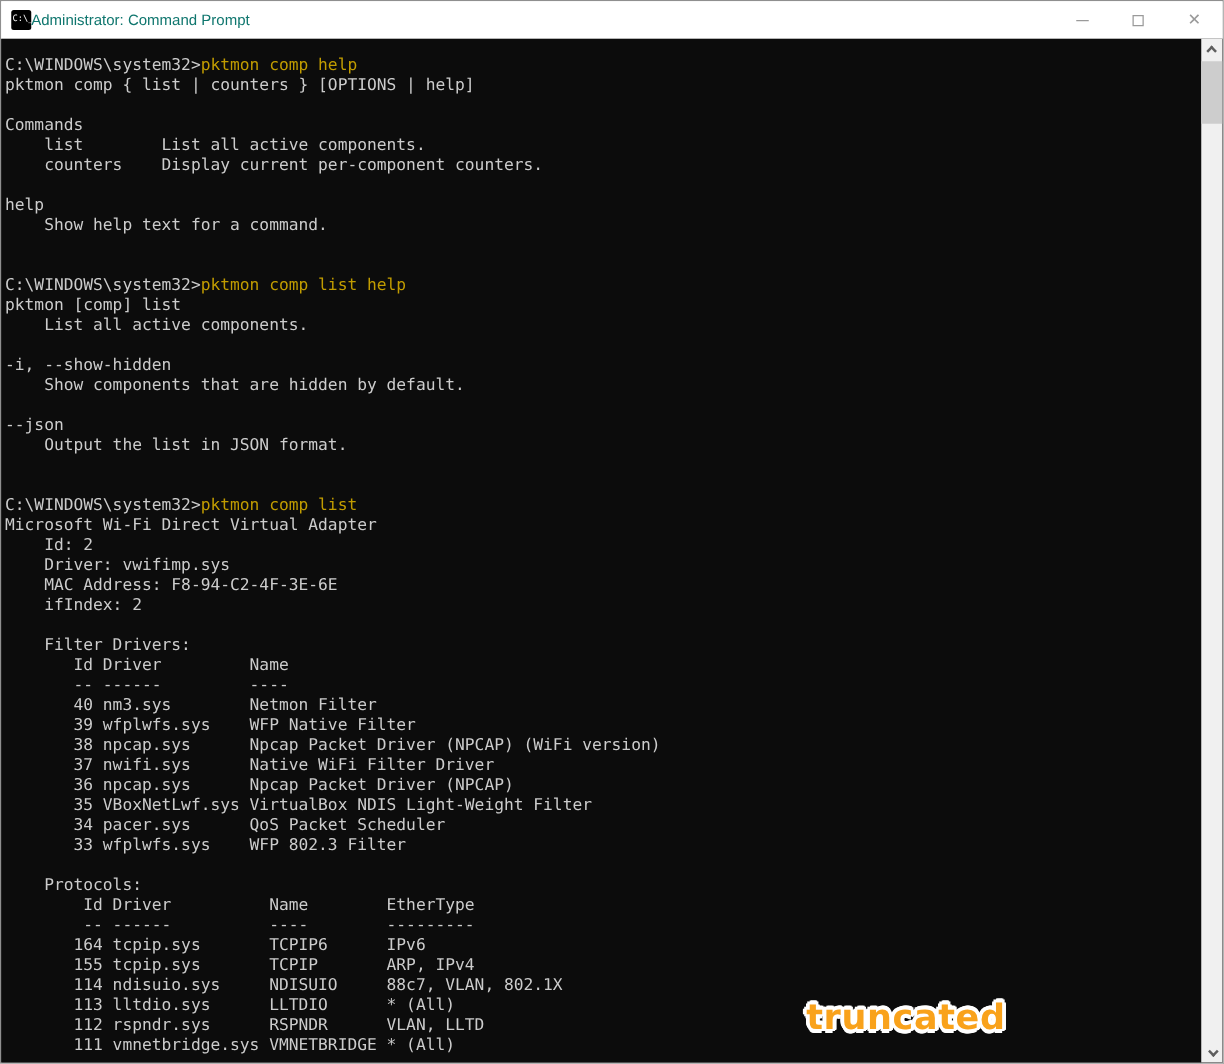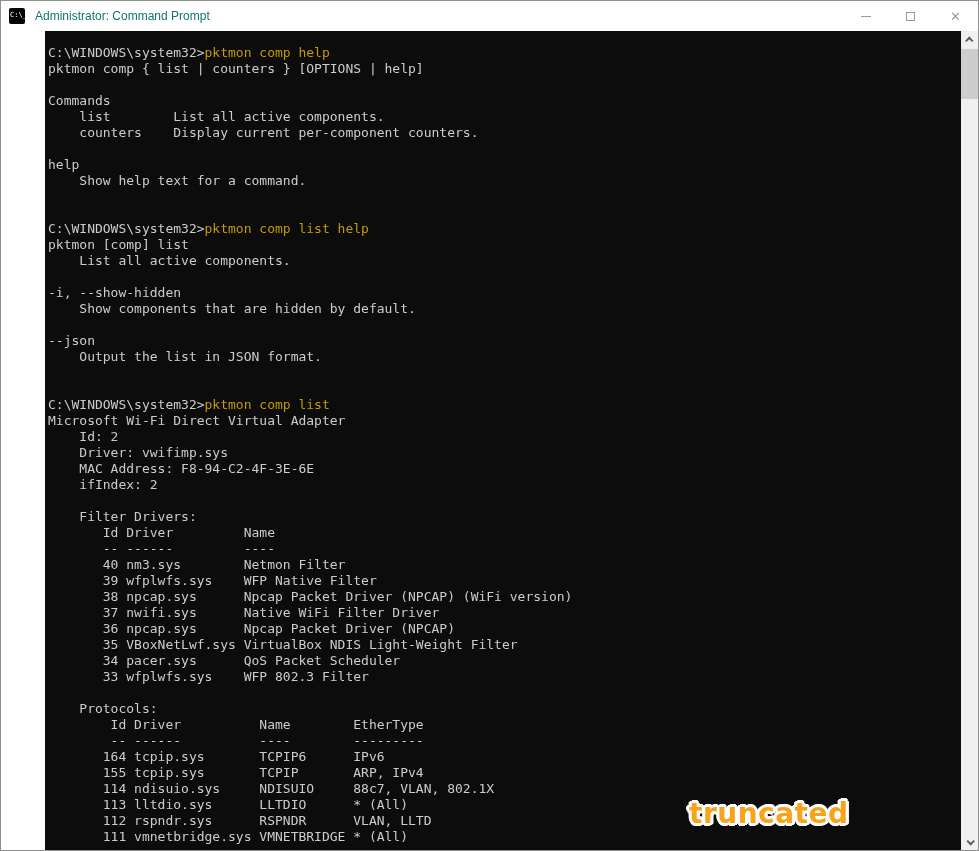--- a/index.html
+++ b/index.html
@@ -23,21 +23,21 @@
     background: #ffffff;
   }
   
   .titlebar {
     height: 30px; flex: none;
     background: #ffffff;
     display: flex; align-items: stretch; justify-content: space-between;
   }
   .titlebar-left {
     display: flex; align-items: center;
-    padding-left: 8px; gap: 10px;
+    padding-left: 8px; gap: 0;
   }
   .cmd-icon {
     width: 16px; height: 16px;
     background: #000000;
     color: #ffffff;
     font-family: "DejaVu Sans Mono", monospace;
     font-size: 7px; line-height: 15px;
     padding-left: 1px;
     letter-spacing: 0px;
     flex: none;
@@ -55,21 +55,20 @@
   }
   .glyph-min { width: 10px; height: 1px; background: #9A9A9A; }
   .glyph-max { width: 9px; height: 9px; border: 1px solid #9A9A9A; }
   .glyph-close { font-size: 13px; line-height: 13px; color: #9A9A9A; font-family: "DejaVu Sans", sans-serif; }
   
   .main {
     flex: 1; position: relative;
     display: flex;
     background: var(--console-bg);
     overflow: hidden;
-    margin-left: 44px;
   }
   .console {
     flex: 1;
     margin: 0;
     padding: 14px 0 0 3px;
     overflow: hidden;
     background: var(--console-bg);
   }
   .line {
     height: 16px;

